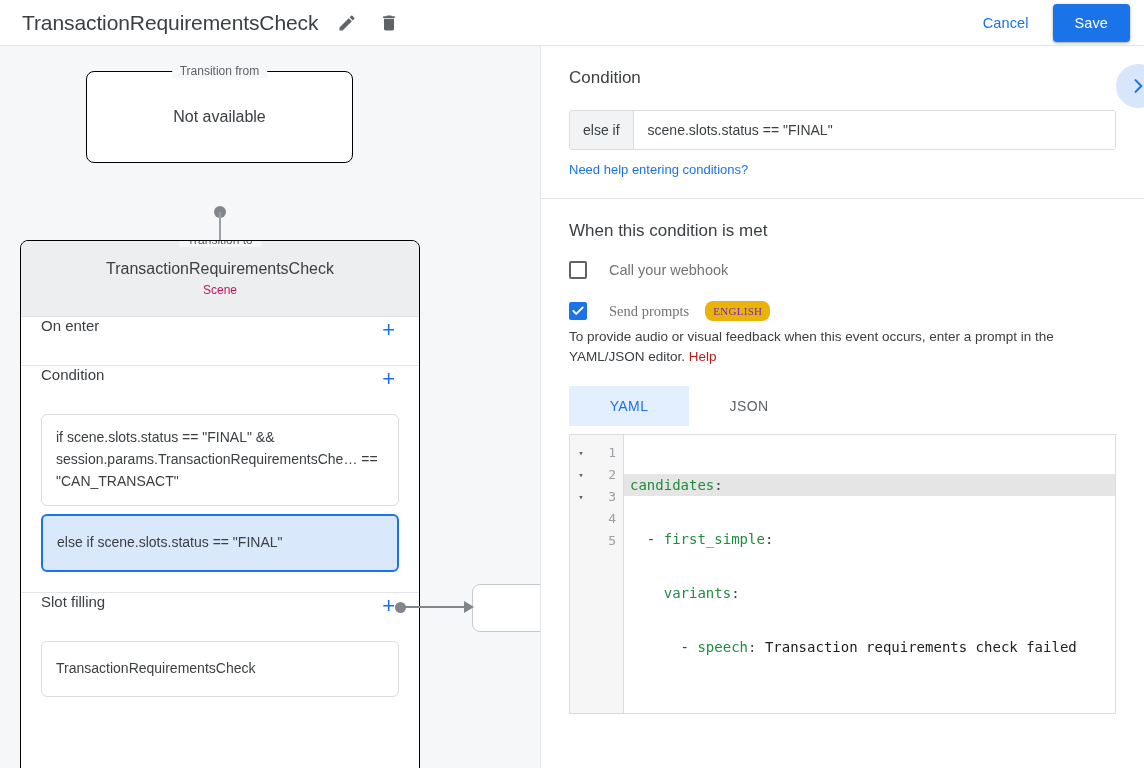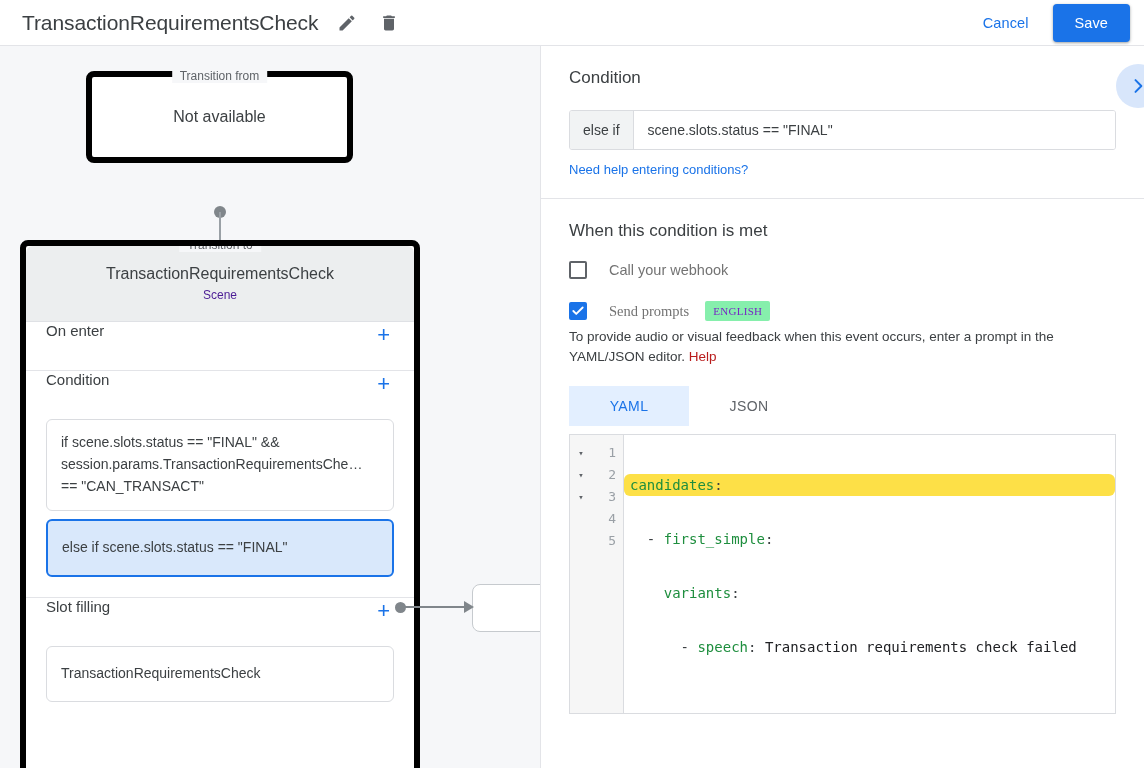--- a/index.html
+++ b/index.html
@@ -52,21 +52,21 @@
 
   
   .canvas {
     position: absolute; left: 0; top: 0; width: 540px; height: 722px;
     background: #f6f7f9;
     overflow: hidden;
   }
 
   .fieldset {
     position: absolute;
-    border: 6px solid #000000;
+    border: 1px solid #000000;
     border-radius: 8px;
   }
   .fieldset-legend {
     position: absolute; top: -8px; left: 50%; transform: translateX(-50%);
     background: #f6f7f9;
     padding: 0 8px;
     font-size: 12px; color: #5f6368;
     white-space: nowrap;
   }
 
@@ -107,21 +107,21 @@
     overflow: hidden;
   }
   .node-to-header {
     height: 76px; background: #eceeef;
     border-bottom: 1px solid #dfe1e5;
     display: flex; flex-direction: column;
     align-items: center; justify-content: center;
     border-radius: 7px 7px 0 0;
   }
   .node-to-title { font-size: 16px; color: #3c4043; }
-  .node-to-sub { font-size: 12px; color: #4c1d95; margin-top: 5px; }
+  .node-to-sub { font-size: 12px; color: #be185d; margin-top: 5px; }
 
   .section {
     border-bottom: 1px solid #e3e4e8;
     padding: 0 20px 12px 20px;
   }
   .section-head {
     display: flex; align-items: flex-start; justify-content: space-between;
     height: 48px;
   }
   .section-title { font-size: 15px; color: #3c4043; }
@@ -228,23 +228,23 @@
     border-radius: 2px; background: #fff;
     cursor: pointer; flex: none;
   }
   .checkbox.checked {
     background: #1a73e8; border-color: #1a73e8;
     display: flex; align-items: center; justify-content: center;
   }
   .check-label { margin-left: 22px; font-size: 14.5px; color: #737373; font-weight: 500; }
   .lang-badge {
     margin-left: 16px;
-    background: #86efac; color: #7627c4;
+    background: #eab308; color: #7627c4;
     font-size: 11px; font-weight: 500; letter-spacing: .3px;
-    padding: 4px 8px; border-radius: 2px;
+    padding: 4px 8px; border-radius: 8px;
   }
   .desc {
     font-size: 13.5px; color: #3c4043; line-height: 1.5;
     margin-top: -8px; margin-bottom: 18px;
   }
   .desc a { color: #b91c1c; text-decoration: none; cursor: pointer; }
 
   .tabs { display: flex; margin-bottom: 8px; }
   .tab {
     width: 120px; height: 40px;
@@ -279,21 +279,21 @@
     cursor: pointer;
   }
   .gnum { flex: 1; text-align: right; padding-right: 7px; }
   .code {
     flex: 1; padding-top: 7px; overflow: hidden;
     font-family: "DejaVu Sans Mono", monospace;
     font-size: 14px;
     white-space: pre;
   }
   .cline { height: 22px; line-height: 22px; padding-left: 6px; }
-  .cline.hl { background: #fde047; border-radius: 6px; }
+  .cline.hl { background: #e5e5e5; }
   .k { color: #1e8e3e; }
   .p { color: #3c4043; }
   .v { color: #202124; }
 </style>
 </head>
 <body>
 
 <div class="topbar">
   <div class="topbar-title">TransactionRequirementsCheck</div>
 

